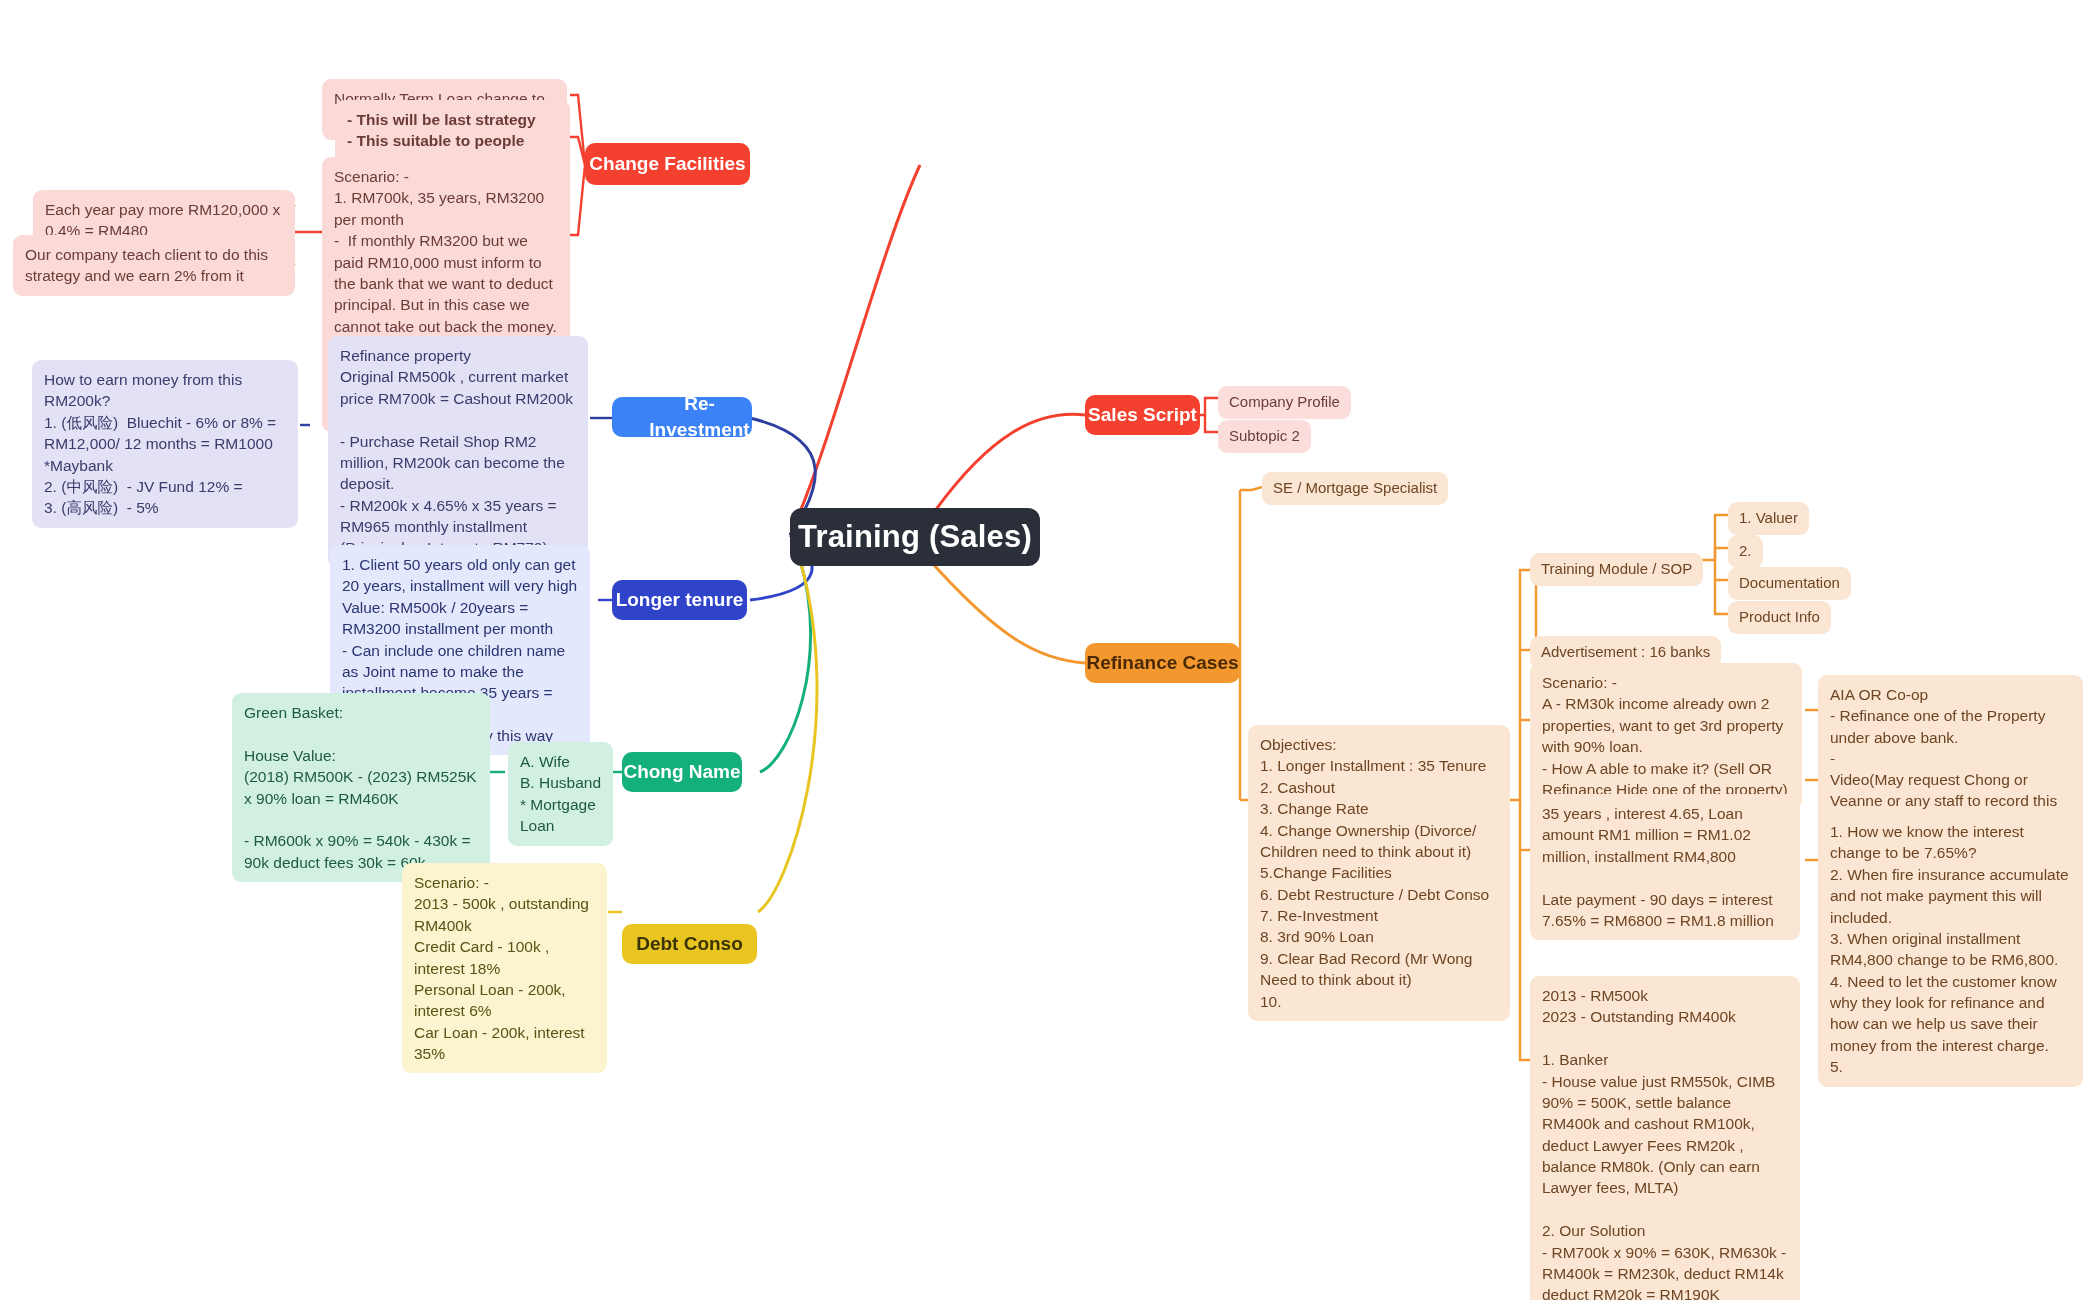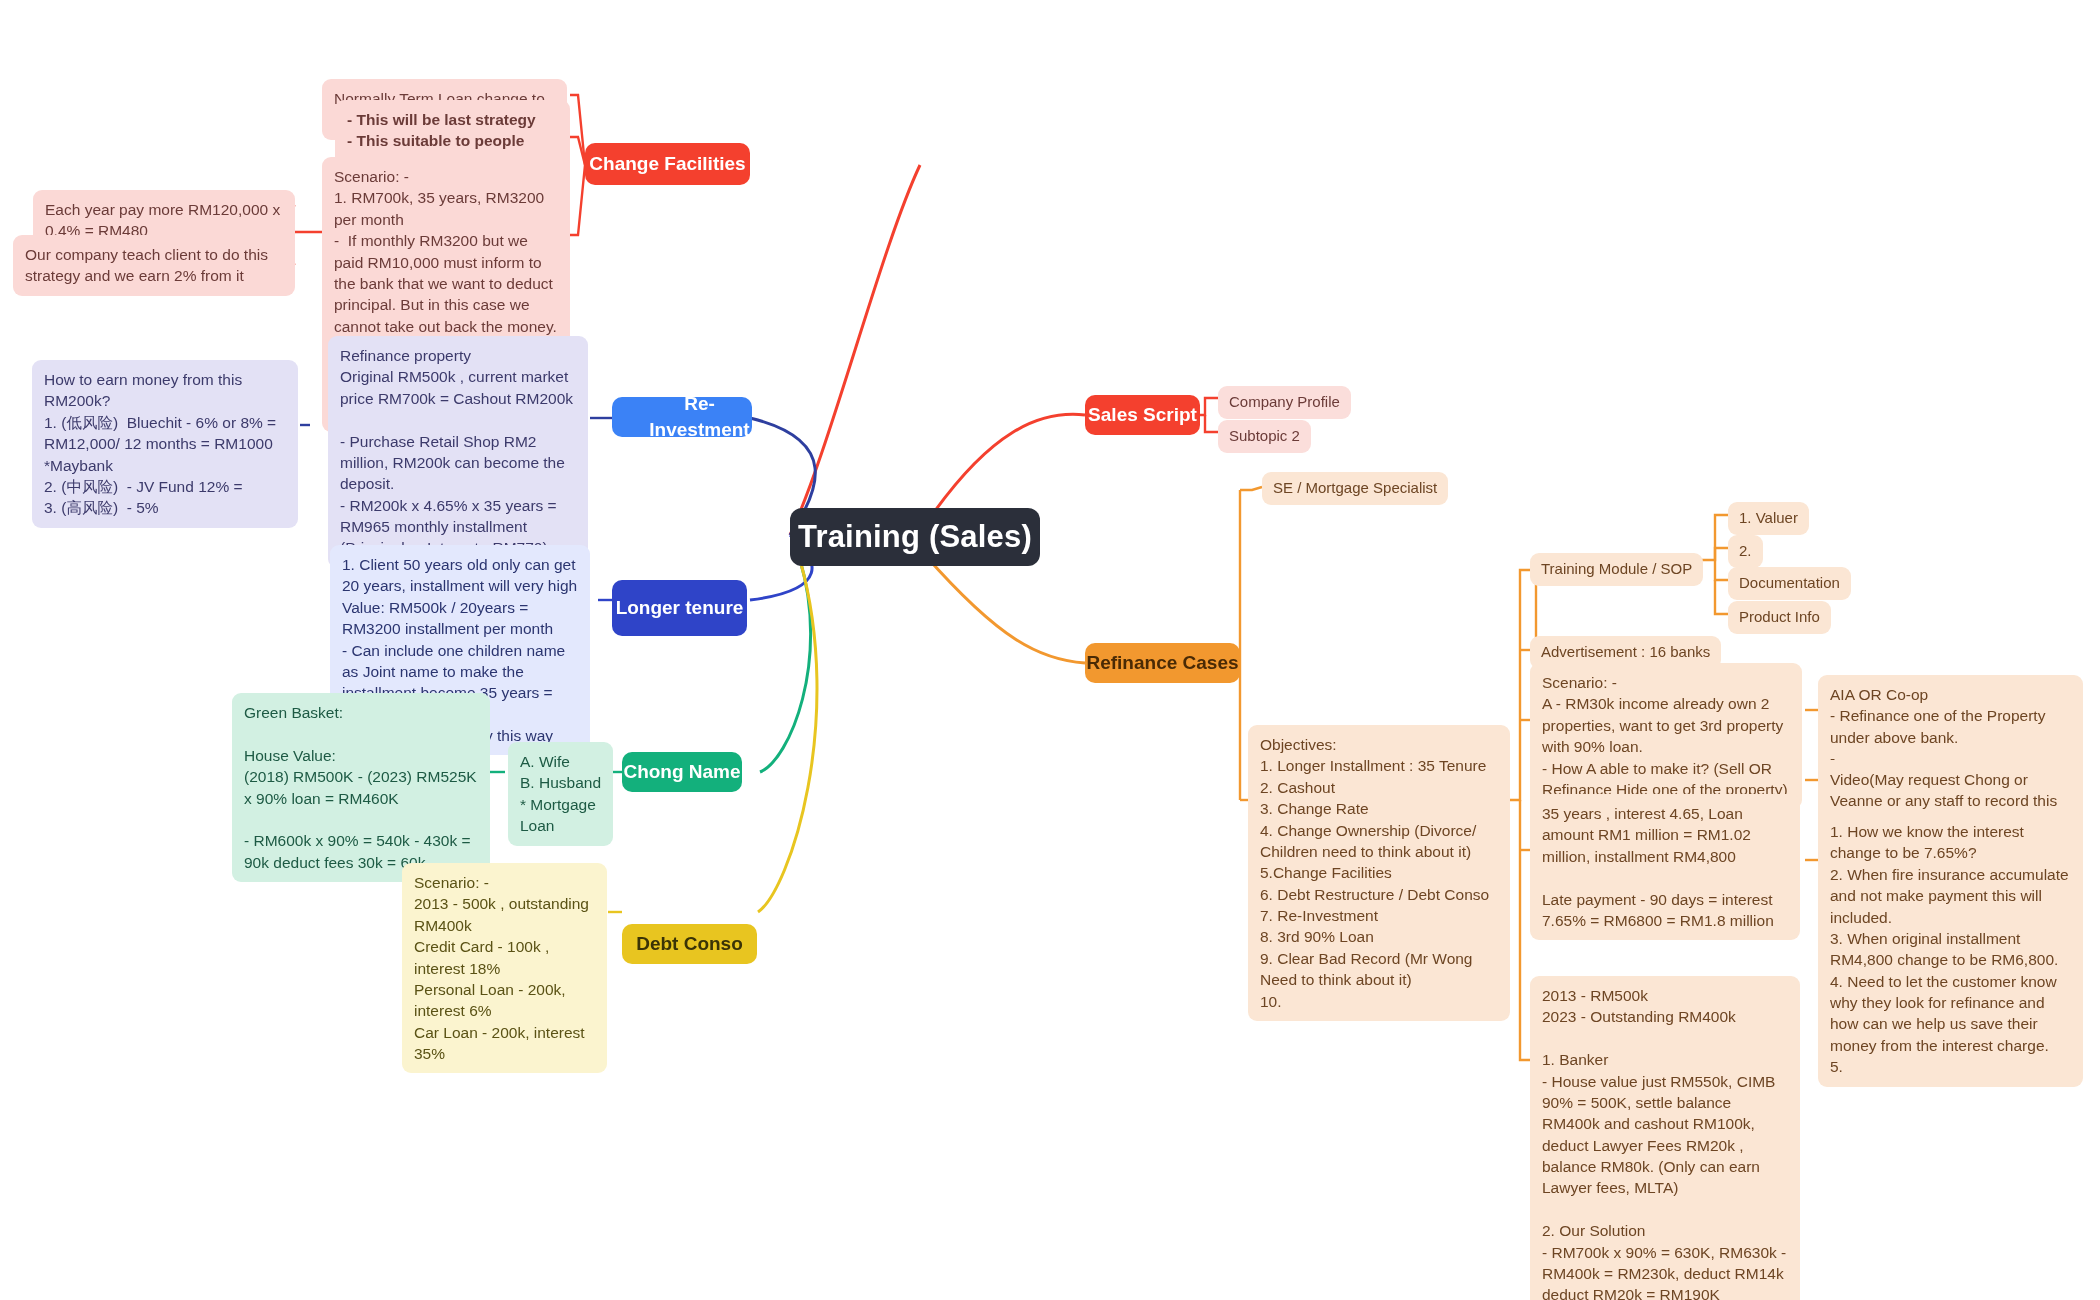--- a/index.html
+++ b/index.html
@@ -122,21 +122,21 @@
 
 - Purchase Retail Shop RM2 million, RM200k can become the deposit.
 - RM200k x 4.65% x 35 years = RM965 monthly installment (Principal - , Interest - RM770)</div>
 
   <div class="node leaf lilac" style="left:32px;top:360px;width:266px;">How to earn money from this RM200k?
 1. (低风险)  Bluechit - 6% or 8% = RM12,000/ 12 months = RM1000
 *Maybank
 2. (中风险)  - JV Fund 12% =
 3. (高风险)  - 5%</div>
 
-  <div class="node branch b-indigo" style="left:612px;top:580px;width:135px;height:56px;">Longer tenure</div>
+  <div class="node branch b-indigo" style="left:612px;top:580px;width:135px;height:40px;">Longer tenure</div>
 
   <div class="node leaf blue-l" style="left:330px;top:545px;width:260px;">1. Client 50 years old only can get 20 years, installment will very high
 Value: RM500k / 20years = RM3200 installment per month
 - Can include one children name as Joint name to make the installment become 35 years = RM2100 per month
 - Can save interest by this way</div>
 
   <div class="node branch b-green" style="left:622px;top:752px;width:120px;height:40px;">Chong Name</div>
 
   <div class="node leaf mint2" style="left:508px;top:742px;width:105px;">A. Wife
 B. Husband

